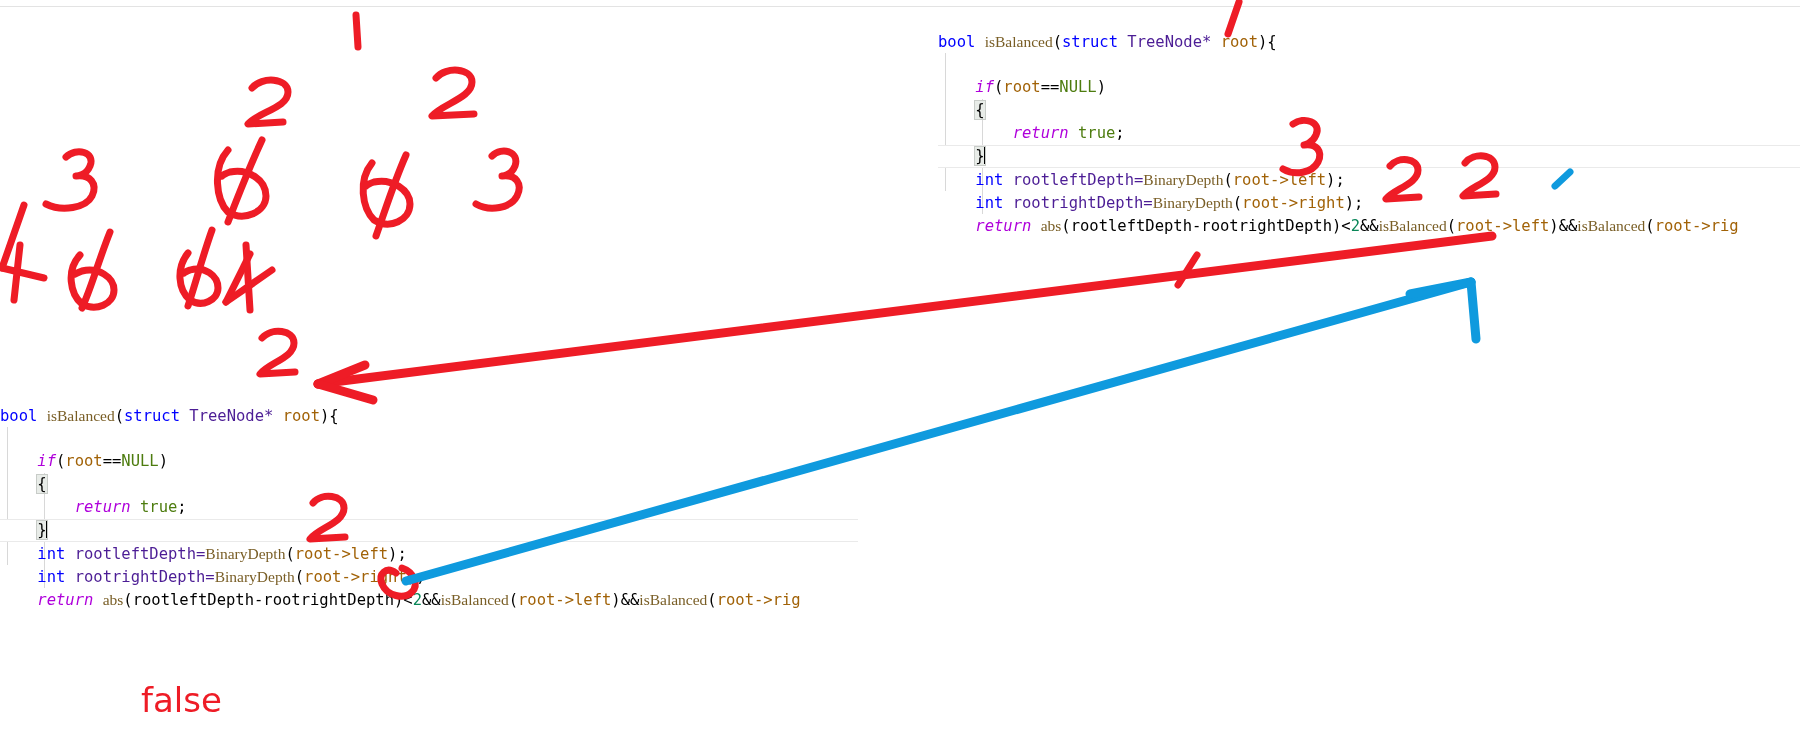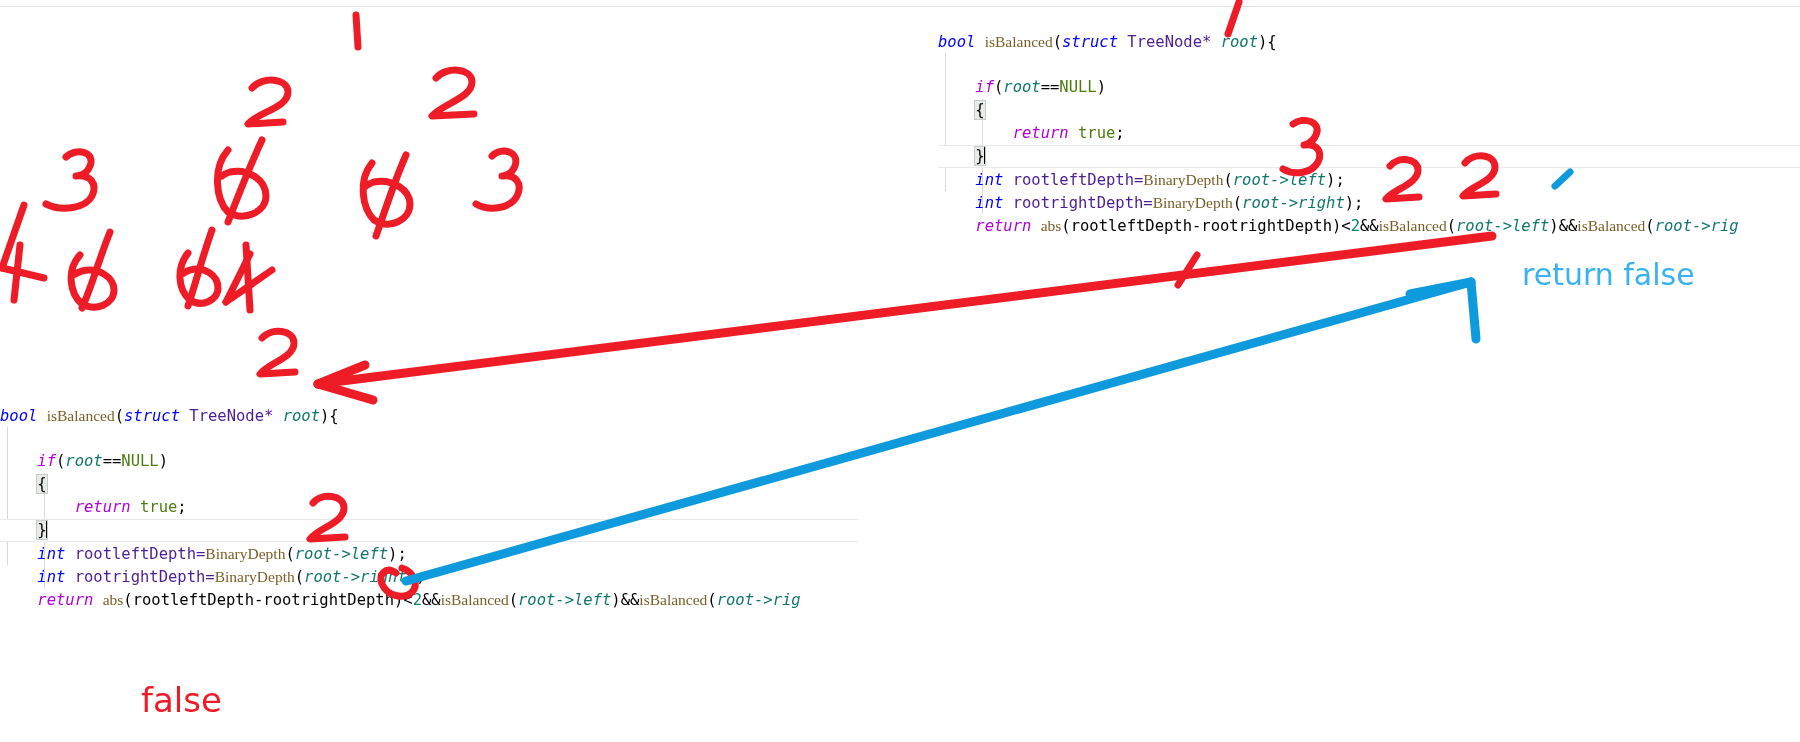--- a/index.html
+++ b/index.html
@@ -54,26 +54,26 @@
     box-sizing: border-box;
   }
   .editor .guide {
     position: absolute;
     width: 1px;
     background: #d8d8d8;
   }
   .txt { position: relative; }
 
   
-  .k-type   { color: #0000ff; font-style: italic; }          
+  .k-type   { color: #0000ff; }          
   .k-fn     { color: #795e26; font-family: Liberation Serif, serif; }          
   .k-kw     { color: #af00db; font-style: italic; }          
   .k-lit    { color: #4d7c0f; }          
   .k-plain  { color: #4c1d95; }
-  .k-id     { color: #0f766e; font-style: italic; }          
+  .k-id     { color: #a16207; }          
   .k-num    { color: #098658; }          
   .k-op     { color: #000000; }
 
   .brace-box {
     background: #e8ece8;
     outline: 1px solid #c8ccc8;
   }
   .caret {
     display: inline-block;
     width: 2px;
@@ -216,15 +216,14 @@
       <path d="M1471,282 L1476,339"></path>
     </g>
 
     <g fill="none" stroke="#0f9ade" stroke-width="7" stroke-linecap="round">
       <path d="M1555,186 L1570,172"></path>
     </g>
   </svg>
 
   <div class="ann-text ann-false">false</div>
 
-  <div class="ann-text ann-returnfalse">return false</div>
 
 </div>
 
 </body></html>

